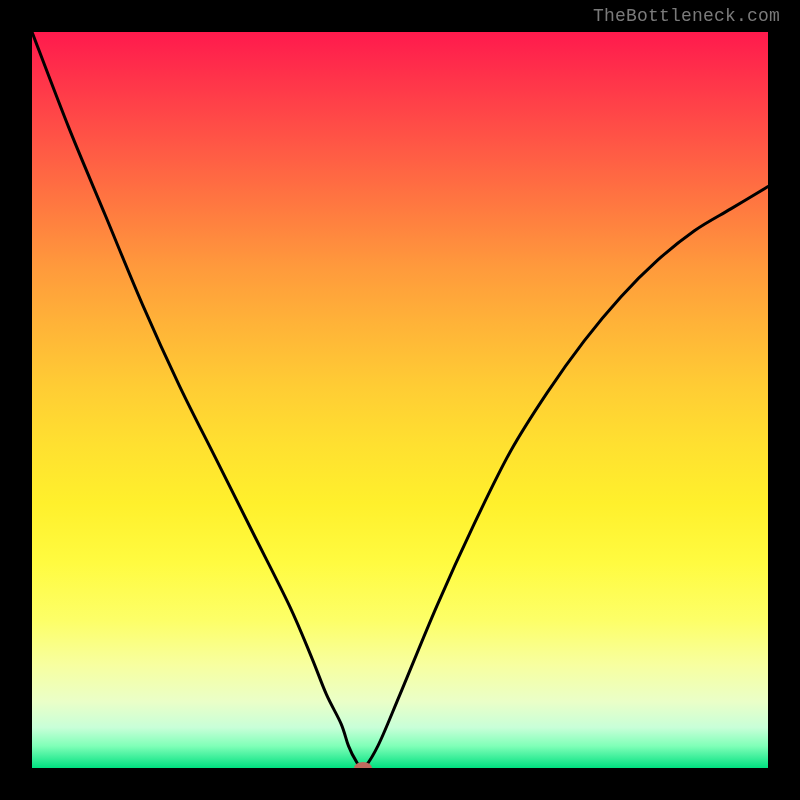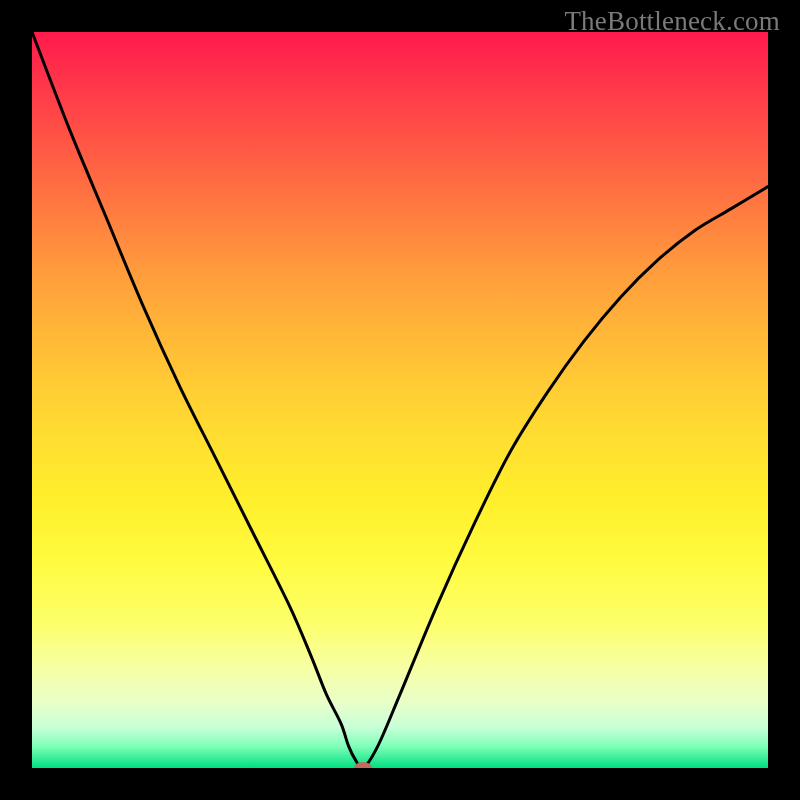--- a/index.html
+++ b/index.html
@@ -53,22 +53,22 @@
     height: 12px;
     background: #bf6b5e;
     border-radius: 50%;
     transform: translate(-50%, -50%);
   }
   .watermark {
     position: absolute;
     top: 6px;
     right: 20px;
     color: #7a7a7a;
-    font-family: Liberation Serif, serif;
-    font-size: 27px;
+    font-family: Liberation Mono, monospace;
+    font-size: 18px;
     letter-spacing: 0.2px;
   }
 </style>
 </head>
 <body>
 
 <div class="watermark">TheBottleneck.com</div>
 
 <div class="chart-frame">
   <div class="gradient-bg"></div>

